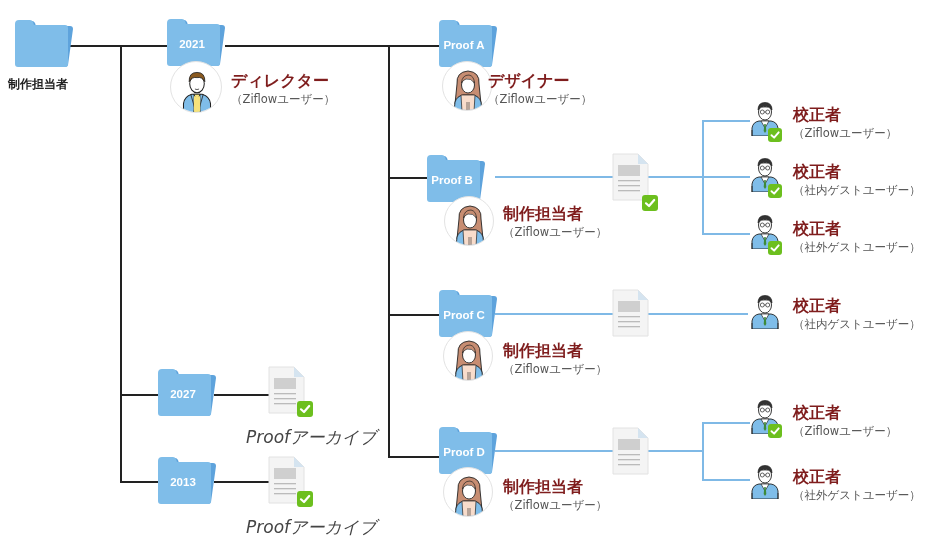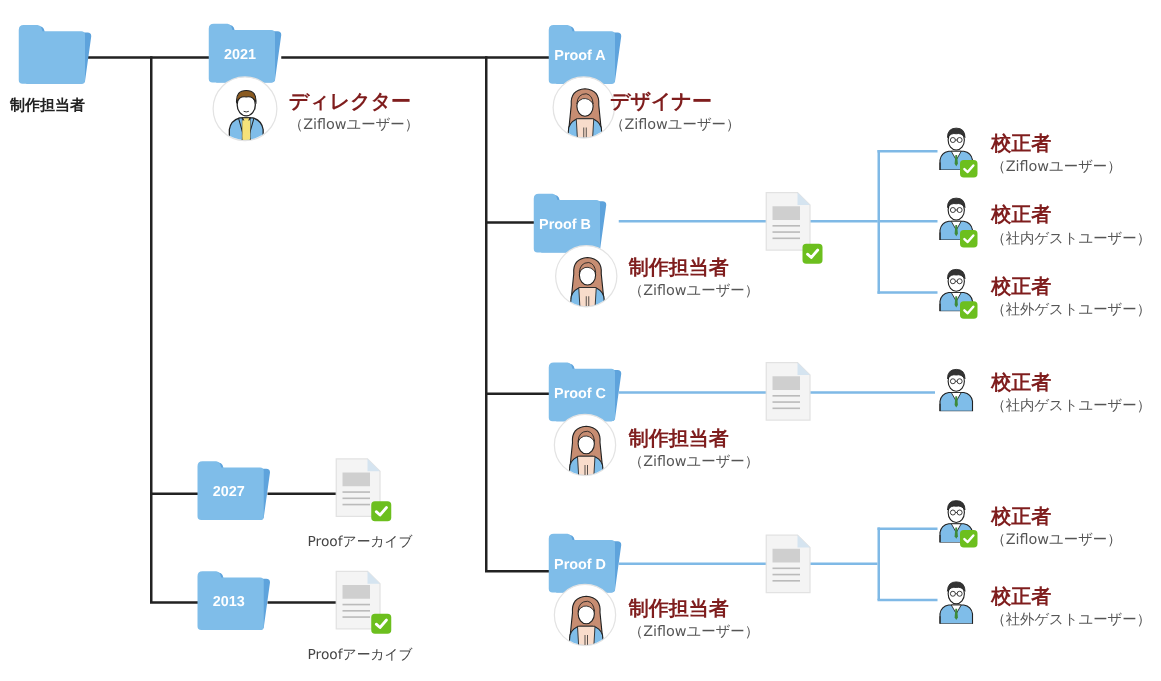--- a/index.html
+++ b/index.html
@@ -24,21 +24,21 @@
 
   .role { position: absolute; line-height: 1.35; }
   .role .r1 { font-weight: bold; font-size: 16px; color: #7f1d1d; }
   .role .r2 { font-size: 11.5px; color: #555; }
 
   .doc { position: absolute; width: 40px; height: 50px; }
   .check { position: absolute; width: 16px; height: 16px; background: #6cbf1e; border-radius: 3px; }
   .check svg { position: absolute; left: 0; top: 0; }
 
   .reviewer { position: absolute; width: 34px; height: 36px; }
-  .caption { position: absolute; font-size: 11px; color: #444; }
+  .caption { position: absolute; font-size: 17px; color: #444; font-style: italic; }
   .root-label { position: absolute; font-size: 12px; font-weight: bold; color: #222; }
 </style>
 </head>
 <body>
 
 <svg width="0" height="0" style="position:absolute">
   <defs>
     <symbol id="folder-sym" viewBox="0 0 62 50">
       <path d="M6 6 Q6 3 9 3 L20 3 Q22 3 23 5 L24 8 L58 8 Q61 8 61 11 L56 47 Q55.5 49 53 49 L9 49 Z" fill="#5ea3dc"></path>
       <path d="M3 6 Q3 2 7 2 L18 2 Q20 2 21 4 L22 7 L53 7 Q56 7 56 10 L56 46 Q56 49 53 49 L6 49 Q3 49 3 46 Z" fill="#7fbde9"></path>

